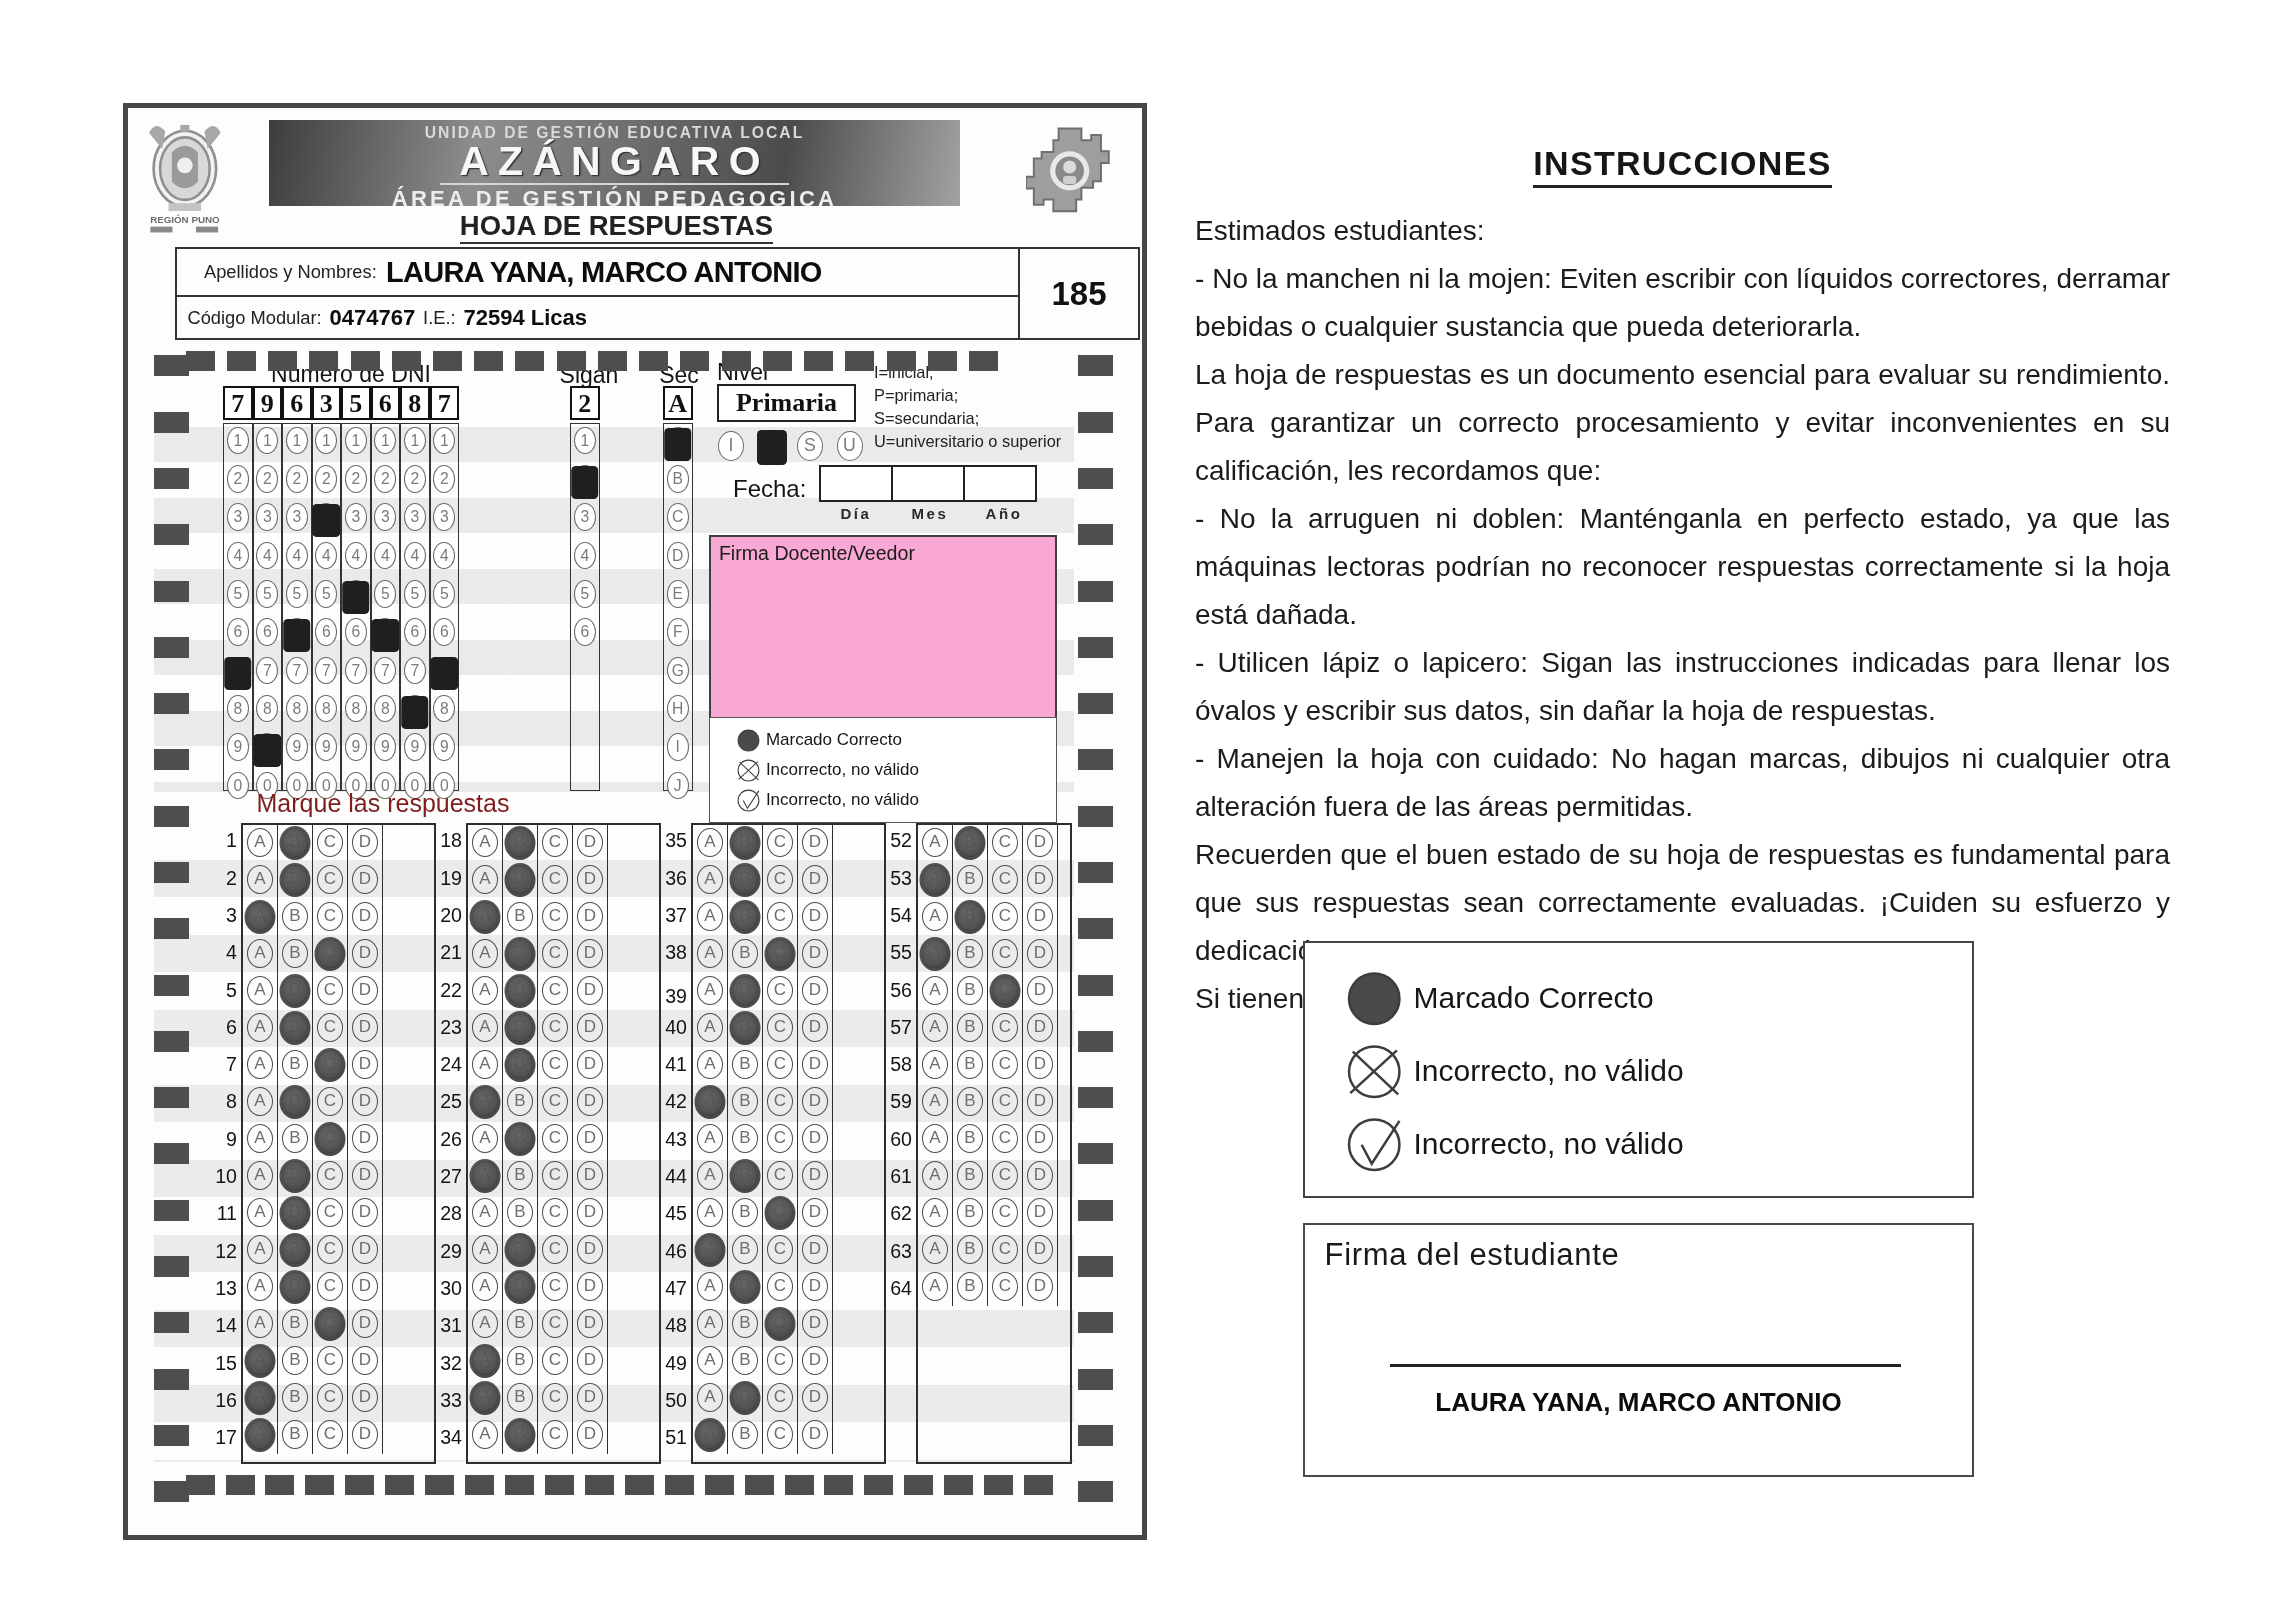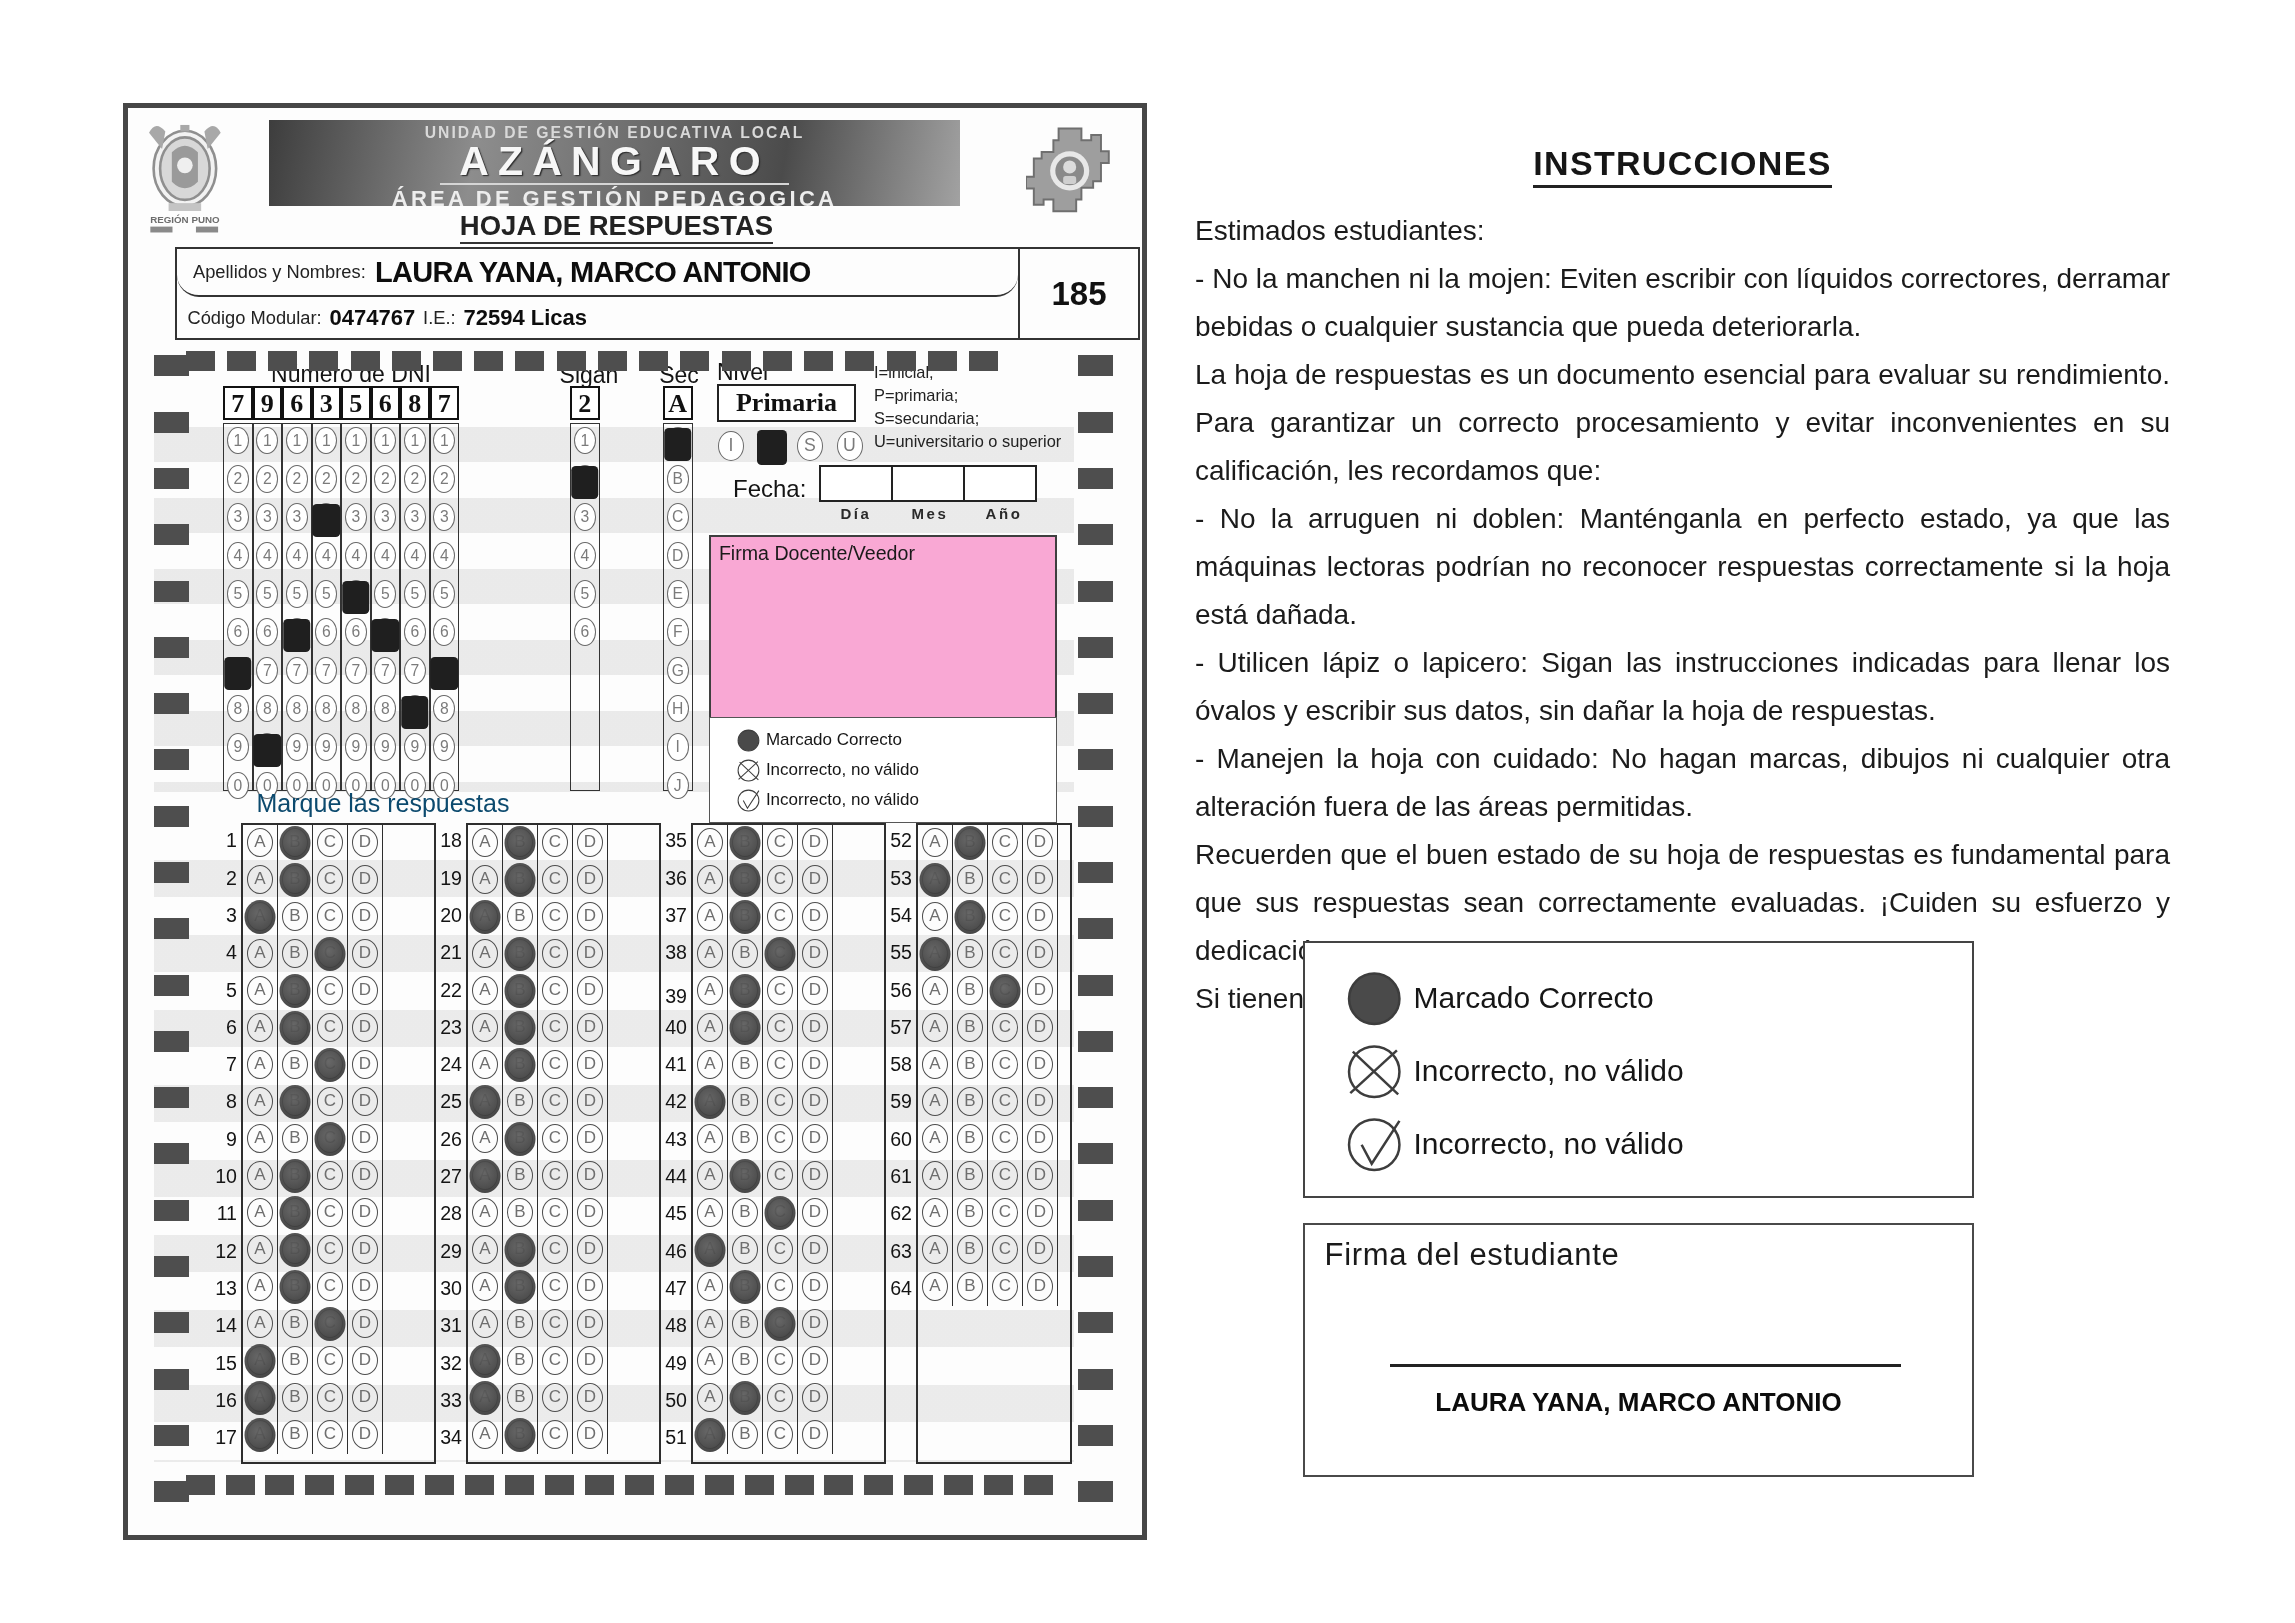--- a/index.html
+++ b/index.html
@@ -18,21 +18,21 @@
   }
   .banner-line1{font-size:15.7px;font-weight:bold;color:#d9d9d9;letter-spacing:2px;padding-top:4.6px;}
   .banner-name{font-size:41px;font-weight:bold;color:#f7f7f7;letter-spacing:9.2px;line-height:39px;
     display:inline-block;border-bottom:2px solid #d5d5d5;padding:0 19.6px 1.3px 19.6px;text-shadow:1.3px 1.3px 1.3px #2a2a2a;}
   .banner-line3{font-size:22px;color:#ededed;letter-spacing:3.3px;font-weight:bold;margin-top:1.3px;}
   .sheet-title{position:absolute;left:325px;top:102px;width:327px;text-align:center;
     font-size:27.5px;font-weight:bold;color:#222;}
   .sheet-title span{border-bottom:2.6px solid #333;padding-bottom:1.3px;}
   .name-box{position:absolute;left:47px;top:139px;width:965px;height:93px;border:2.6px solid #333;
     box-sizing:border-box;display:grid;grid-template-columns:841px 1fr;grid-template-rows:48px 1fr;}
-  .nb-r1{grid-column:1;grid-row:1;border-bottom:2px solid #333;display:flex;align-items:center;padding-left:16px;gap:9.2px;border-radius:22px;}
+  .nb-r1{grid-column:1;grid-row:1;border-bottom:2px solid #333;display:flex;align-items:center;padding-left:27px;gap:9.2px;}
   .nb-r2{grid-column:1;grid-row:2;display:flex;align-items:center;padding-left:10.5px;gap:7.9px;}
   .nb-num{grid-column:2;grid-row:1/3;border-left:2px solid #333;display:flex;align-items:center;justify-content:center;
     font-size:33px;font-weight:bold;color:#111;}
   .lbl-sm{font-size:18.3px;color:#222;}
   .val-xl{font-size:29px;font-weight:bold;color:#0d0d0d;letter-spacing:-0.7px;}
   .val-md{font-size:22px;font-weight:bold;color:#0d0d0d;}
   .tmark{position:absolute;background:#4e4e4e;}
   .section-label{position:absolute;font-size:23px;color:#141414;text-align:center;}
   .digit-col{display:inline-block;vertical-align:top;width:29.5px;margin:0;}
   #dni-grid{position:absolute;left:95px;top:278px;white-space:nowrap;}
@@ -63,21 +63,21 @@
   .fecha-cell:first-child{margin-left:0;}
   #fecha-sublabels{position:absolute;left:691px;top:397px;display:flex;width:222px;}
   .fecha-sub{width:74px;text-align:center;font-size:15px;letter-spacing:2.6px;color:#2a2a2a;font-weight:bold;}
   .firma-docente{position:absolute;left:581px;top:427px;width:348px;height:206px;border:2px solid #3f3f3f;
     box-sizing:border-box;background:#f9a8d4;}
   .firma-docente .cap{font-size:19.6px;color:#1a1a1a;padding:5.2px 0 0 7.9px;}
   .legend-box-sheet{position:absolute;left:581px;top:609px;width:348px;height:106px;border:1.3px solid #555;
     box-sizing:border-box;background:#fff;padding:6.5px 0 0 26px;}
   .lg-row{display:flex;align-items:center;height:30px;gap:3.9px;}
   .lg-row .t{font-size:17px;color:#161616;}
-  .answers-title{position:absolute;left:98px;top:681px;width:314px;text-align:center;font-size:25px;color:#0c4a6e;}
+  .answers-title{position:absolute;left:98px;top:681px;width:314px;text-align:center;font-size:25px;color:#7f1d1d;}
   .agroup-box{position:absolute;border:2px solid #2e2e2e;box-sizing:border-box;}
   .arow{display:flex;height:37px;}
   .acell{width:35px;position:relative;border-right:1.3px solid #2e2e2e;box-sizing:border-box;}
   .acell .bubble{width:26px;height:29px;font-size:17px;line-height:26px;margin:3.3px auto 0 auto;border-color:#4d4d4d;color:#6f6f6f;background:transparent;}
   .amark{position:absolute;left:50%;top:1.3px;transform:translateX(-50%);width:31px;height:34px;border-radius:50%;
     background:radial-gradient(circle at 45% 40%,#5d5d5d,#3a3a3a 75%);opacity:.93;}
   .anum{position:absolute;width:46px;text-align:right;font-size:19.6px;color:#141414;}
   
   .logo-left{position:absolute;left:7.9px;top:5.2px;}
   .logo-right{position:absolute;left:898px;top:17px;}

